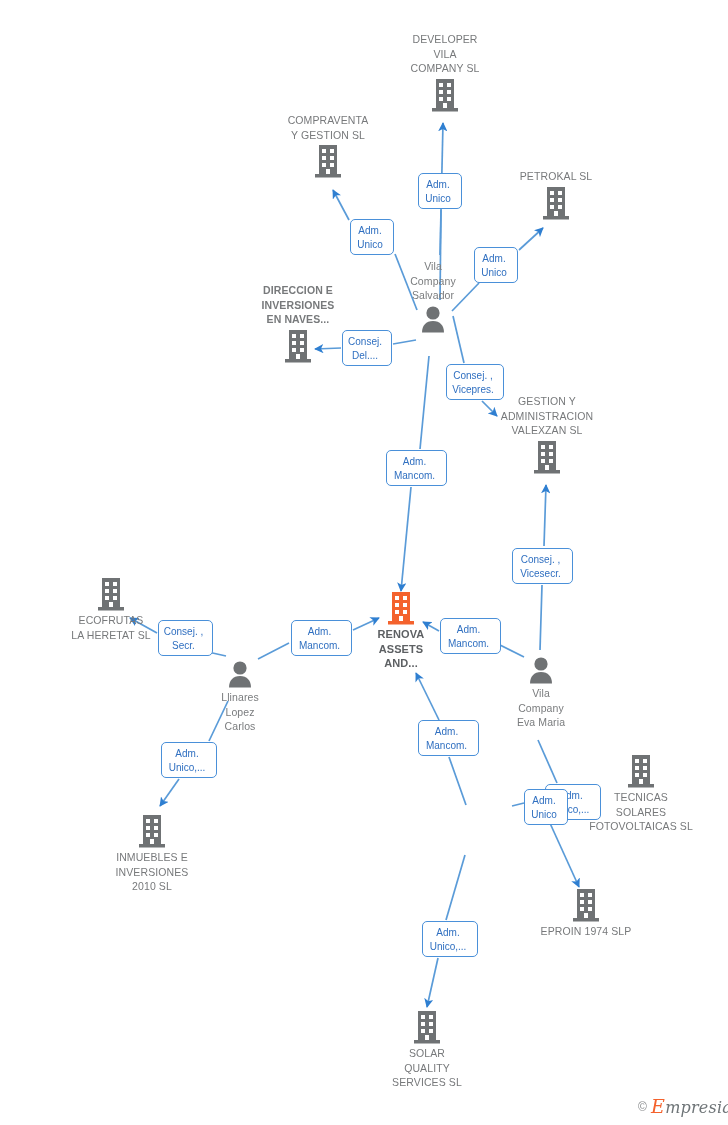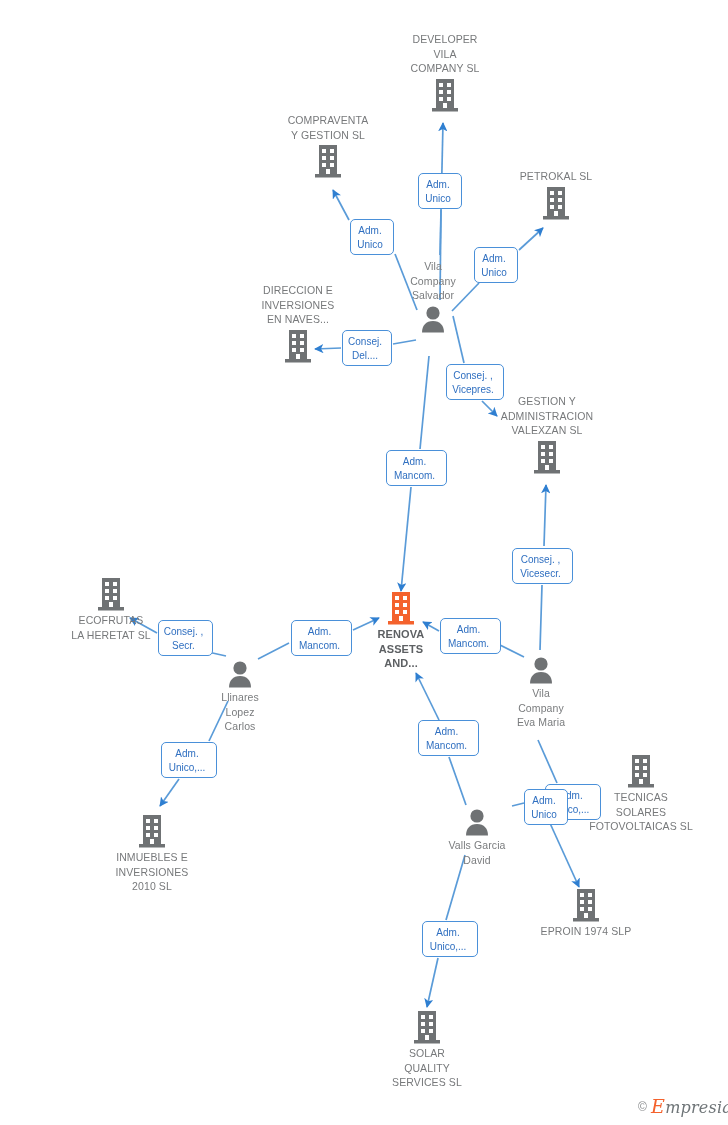--- a/index.html
+++ b/index.html
@@ -221,21 +221,21 @@
         <rect x="9" y="12" width="4" height="4"></rect>
             <rect x="17" y="12" width="4" height="4"></rect>
         <rect x="9" y="19" width="4" height="4"></rect>
             <rect x="17" y="19" width="4" height="4"></rect>
         <rect x="13" y="25" width="4" height="5"></rect>
       </g>
         </svg>
     </span>
   </div>
 
-  <div class="node cap-above" style="left:286px; top:283px;">
+  <div class="node cap-above" style="left:286px; top:283px;font-weight:bold;">
     <span class="caption">DIRECCION E
 INVERSIONES
 EN NAVES...</span>
     <span class="glyph">
       <svg width="30" height="34" viewBox="0 0 30 34">
           <g fill="#6f7274">
         <rect x="6" y="1" width="18" height="29"></rect>
             <rect x="2" y="30" width="26" height="3.5"></rect>
       </g>
           <g fill="#ffffff">
@@ -377,32 +377,20 @@
             <rect x="17" y="19" width="4" height="4"></rect>
         <rect x="13" y="25" width="4" height="5"></rect>
       </g>
         </svg>
     </span>
     <span class="caption">INMUEBLES E
 INVERSIONES
 2010 SL</span>
   </div>
 
-  <div class="node person cap-below" style="left:465px; top:808px;">
-    <span class="glyph">
-      <svg width="28" height="28" viewBox="0 0 28 28">
-          <g fill="#6f7274">
-        <circle cx="14" cy="8" r="6.6"></circle>
-        <path d="M 14 16 C 21 16 25 20.5 25 27.5 L 3 27.5 C 3 20.5 7 16 14 16 z"></path>
-      </g>
-        </svg>
-    </span>
-    <span class="caption">Valls Garcia
-David</span>
-  </div>
 
   <div class="node cap-below" style="left:629px; top:754px;">
     <span class="glyph">
       <svg width="30" height="34" viewBox="0 0 30 34">
           <g fill="#6f7274">
         <rect x="6" y="1" width="18" height="29"></rect>
             <rect x="2" y="30" width="26" height="3.5"></rect>
       </g>
           <g fill="#ffffff">
         <rect x="9" y="5" width="4" height="4"></rect>

